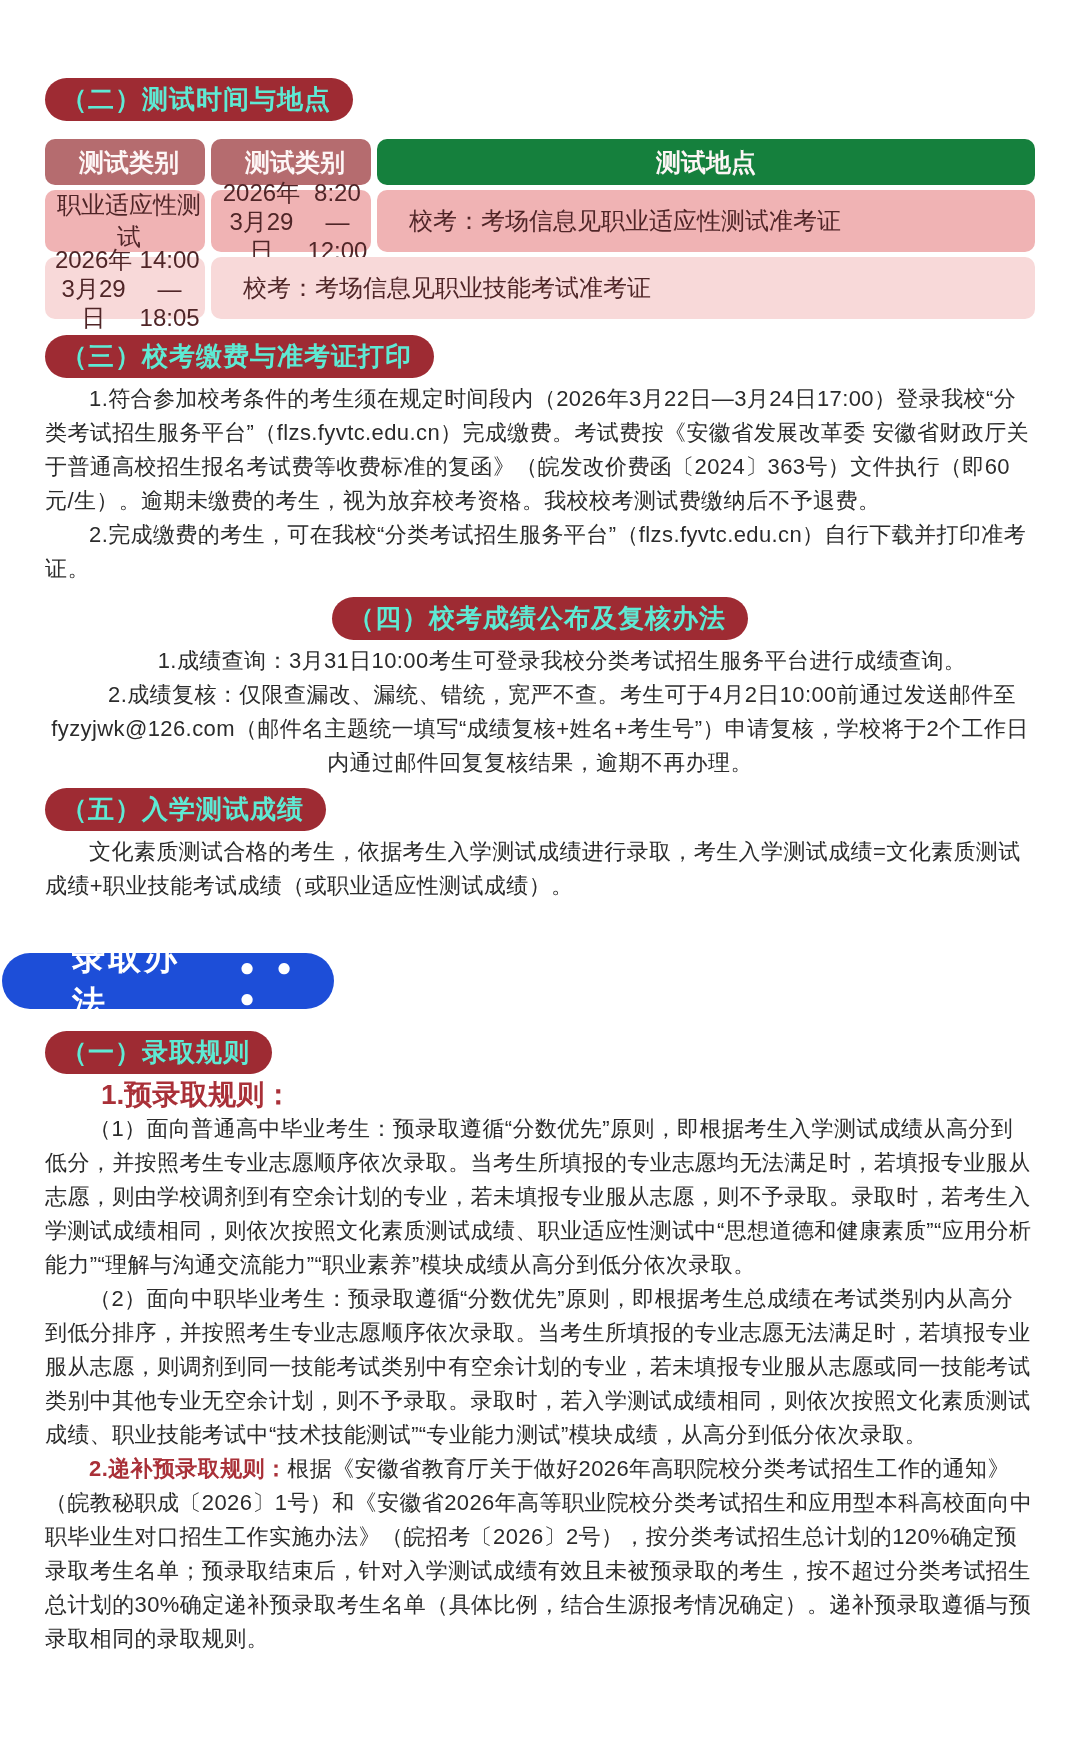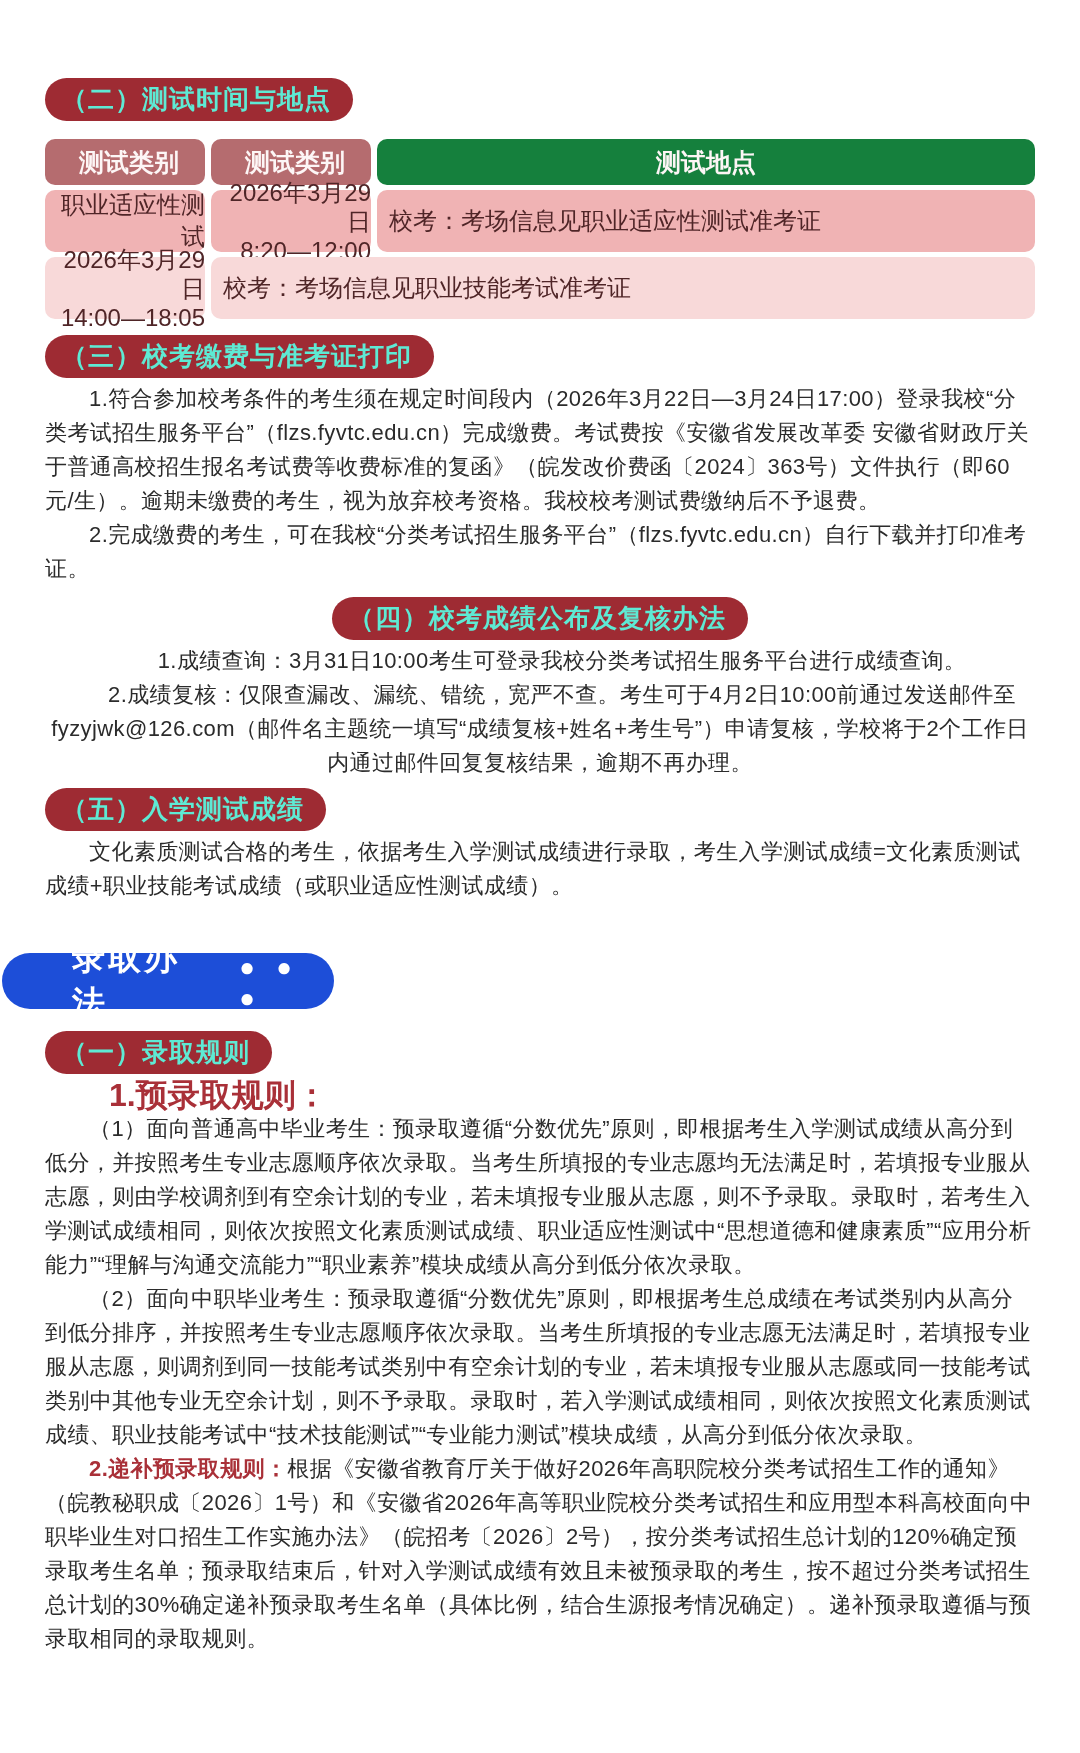--- a/index.html
+++ b/index.html
@@ -27,48 +27,48 @@
 
   
   .tbl { margin-top: 18px; }
   .trow { display: flex; gap: 6px; margin-top: 5px; }
   .trow:first-child { margin-top: 0; }
   .cell {
     border-radius: 10px;
     display: flex;
     align-items: center;
     justify-content: center;
-    text-align: right;
+    text-align: center;
     padding-left: 8px;
   }
   .c1 { width: 160px; flex: none; }
   .c2 { width: 160px; flex: none; }
-  .c3 { flex: 1; justify-content: flex-start; text-align: left; padding-left: 12px; }
+  .c3 { flex: 1; justify-content: flex-start; text-align: left; padding-left: 32px; }
   .thead .cell { height: 46px; color: #fdf6f6; font-weight: bold; font-size: 25px; }
   .thead .c1, .thead .c2 { background: #b56c6f; }
   .thead .c3 { background: #15803d; justify-content: center; padding-left: 0; }
   .tbody-row .cell { height: 62px; color: #4f2527; font-size: 24px; font-weight: 500; }
   .row-a .cell { background: #f0b3b4; }
   .row-b .cell { background: #f8d9d9; }
-  .twoline { display: flex; flex-direction: column; line-height: 29px; }
+  .twoline { display: flex; line-height: 29px; }
 
   
   p.body-p {
     font-size: 22px;
     line-height: 34px;
     text-indent: 2em;
     letter-spacing: 0.4px;
   }
   .mt-sec { margin-top: 16px; }
   .mt-p { margin-top: 4px; }
   .red-lead { color: #a93038; font-weight: bold; }
   .red-line {
     color: #a93038;
     font-weight: bold;
-    font-size: 32px;
+    font-size: 28px;
     line-height: 34px;
     text-indent: 2em;
     margin-top: 4px;
   }
 
   
   .banner {
     margin-top: 50px;
     margin-left: -43px;
     width: 332px;

